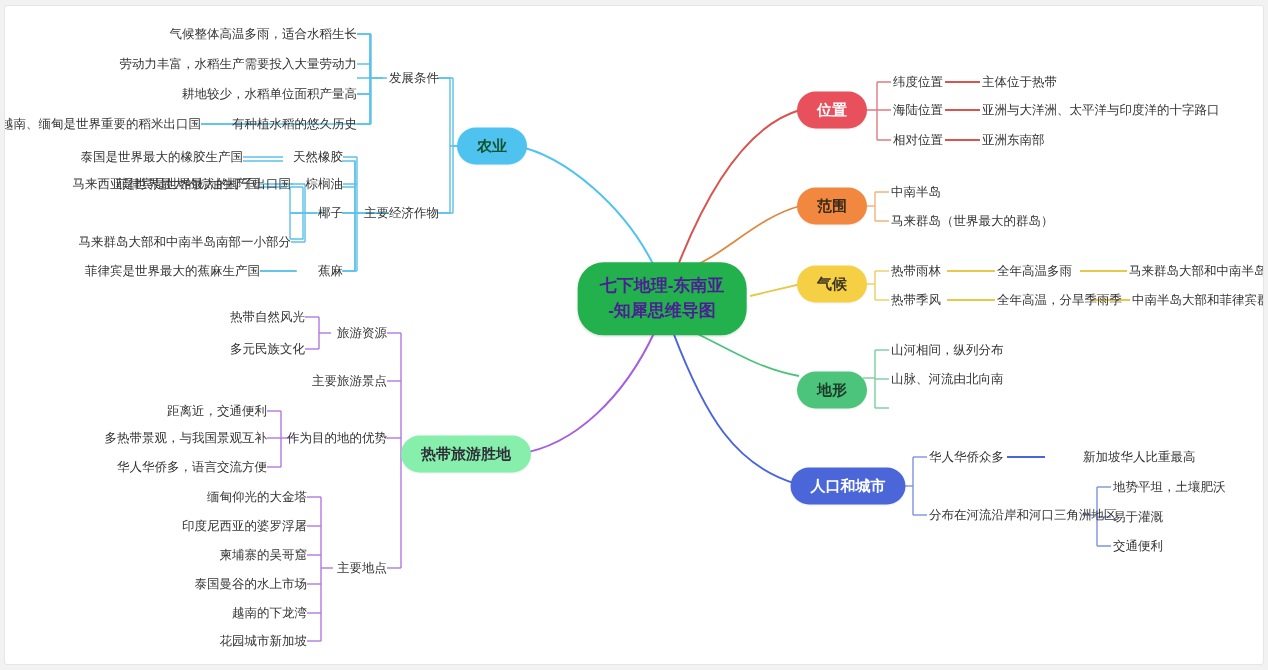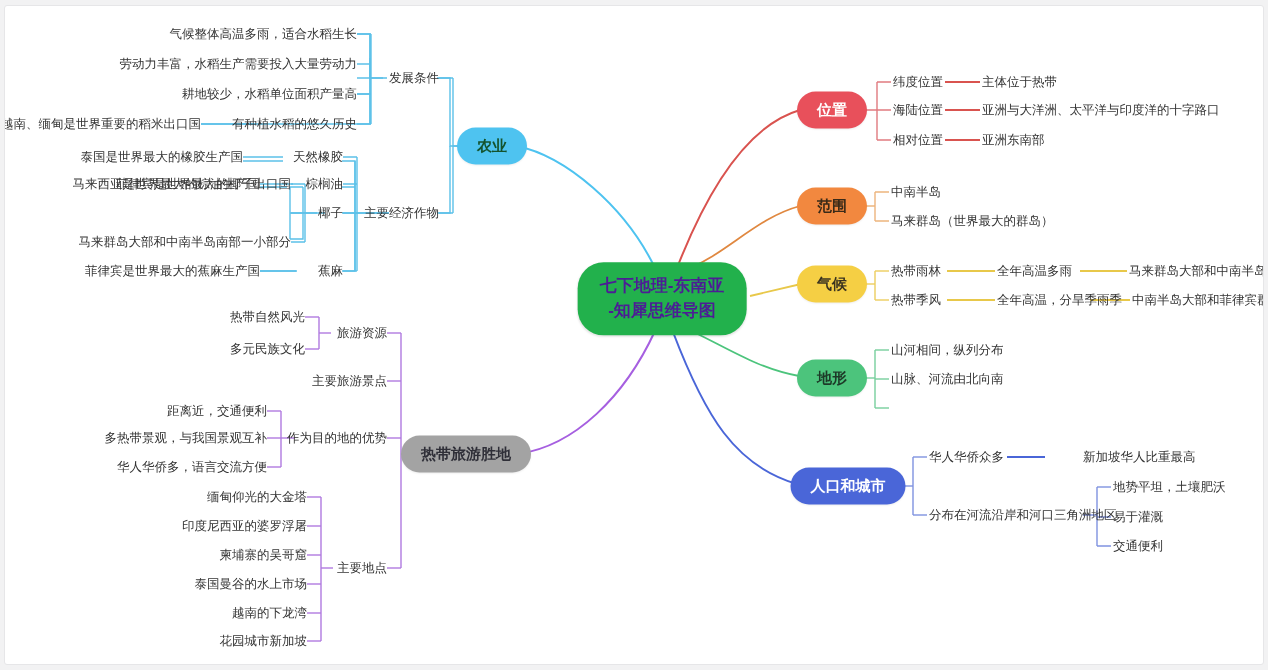--- a/index.html
+++ b/index.html
@@ -207,32 +207,32 @@
 
   <div class="node" style="left:657px;top:293px;">
     <div class="root">七下地理-东南亚
 -知犀思维导图</div>
   </div>
 
   <div class="node" style="left:487px;top:140px;">
     <div class="pill" style="background:#4ec3f0;">农业</div>
   </div>
   <div class="node" style="left:461px;top:448px;">
-    <div class="pill" style="background:#a3a3a3;color:#2f2f38;text-align:center;">热带旅游胜地</div>
+    <div class="pill" style="background:#86efac;color:#2f2f38;text-align:center;">热带旅游胜地</div>
   </div>
   <div class="node" style="left:827px;top:104px;">
     <div class="pill white-text" style="background:#e8505b;">位置</div>
   </div>
   <div class="node" style="left:827px;top:200px;">
     <div class="pill" style="background:#f2883f;color:#3a2a18;">范围</div>
   </div>
   <div class="node" style="left:827px;top:278px;">
     <div class="pill" style="background:#f5cf44;color:#3a3320;">气候</div>
   </div>
-  <div class="node" style="left:827px;top:372px;">
+  <div class="node" style="left:827px;top:384px;">
     <div class="pill" style="background:#4cc47c;color:#1d3a28;">地形</div>
   </div>
   <div class="node" style="left:843px;top:480px;">
     <div class="pill white-text" style="background:#4a66d8;">人口和城市</div>
   </div>
 
   <div class="leaf r" style="left:352px;top:28px;">气候整体高温多雨，适合水稻生长</div>
   <div class="leaf r" style="left:352px;top:58px;">劳动力丰富，水稻生产需要投入大量劳动力</div>
   <div class="leaf r" style="left:352px;top:88px;">耕地较少，水稻单位面积产量高</div>
   <div class="leaf r" style="left:352px;top:118px;">有种植水稻的悠久历史</div>

